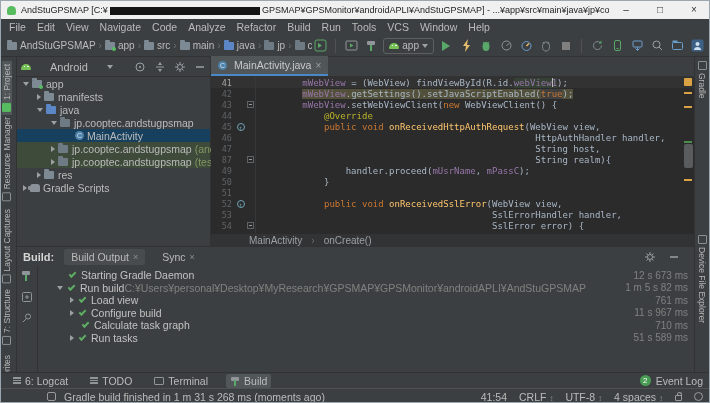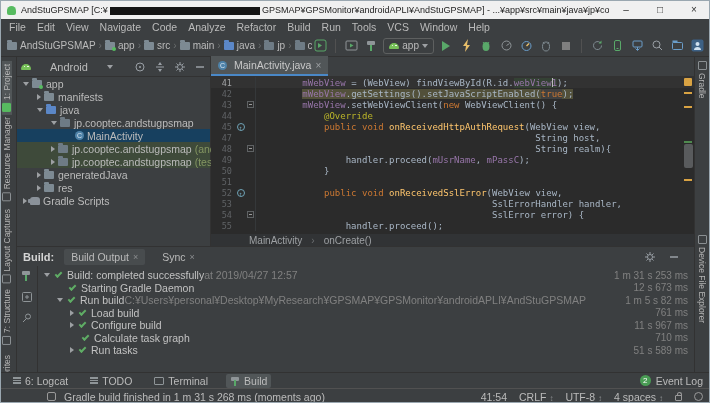--- a/index.html
+++ b/index.html
@@ -370,25 +370,20 @@
             </div>
             <div class="trow testscope" style="padding-left: 34px;">
               <span class="tarrow right"></span>
               <span class="folder f-pkg"></span>
               <span>jp.cooptec.andstugpsmap</span>
               <span class="tsuffix">(test)</span>
             </div>
             <div class="trow" style="padding-left: 20px;">
               <span class="tarrow right"></span>
               <span class="folder"></span>
-              <span>generatedJava</span>
-            </div>
-            <div class="trow" style="padding-left: 20px;">
-              <span class="tarrow right"></span>
-              <span class="folder"></span>
               <span>res</span>
             </div>
             <div class="trow" style="padding-left: 6px;">
               <span class="tarrow right"></span>
               <span class="gradle-ico"></span>
               <span>Gradle Scripts</span>
             </div>
           </div>
       </div>
 
@@ -399,22 +394,23 @@
             <span>MainActivity.java</span>
             <span class="tab-close">×</span>
           </div>
         </div>
         <div class="code-area" id="code-area">
           <div class="code-line caret-line"><span class="ln">41</span><span class="gcol"></span><span class="fcol"></span><span class="seg d">        </span><span class="seg p">mWebView</span><span class="seg d"> = (WebView) findViewById(R.id.</span><span class="seg p hlid">webView1</span><span class="seg d">);</span><span class="caret-bar" style="left: 340.68px;"></span></div>
             <div class="code-line"><span class="ln">42</span><span class="gcol"></span><span class="fcol"></span><span class="seg d">        </span><span class="seg p hl">mWebView</span><span class="seg d hl">.getSettings().setJavaScriptEnabled(</span><span class="seg o hlsel">true</span><span class="seg d hl">);</span></div>
             <div class="code-line"><span class="ln">43</span><span class="gcol"></span><span class="fcol"><span class="fold"></span></span><span class="seg d">        </span><span class="seg p">mWebView</span><span class="seg d">.setWebViewClient(</span><span class="seg o">new </span><span class="seg d">WebViewClient() {</span></div>
             <div class="code-line"><span class="ln">44</span><span class="gcol"></span><span class="fcol"></span><span class="seg d">            </span><span class="seg a">@Override</span></div>
             <div class="code-line"><span class="ln">45</span><span class="gcol"><span class="ovr">↑</span></span><span class="fcol"></span><span class="seg d">            </span><span class="seg o">public void </span><span class="seg y">onReceivedHttpAuthRequest</span><span class="seg d">(WebView view,</span></div>
+            <div class="code-line"><span class="ln">46</span><span class="gcol"></span><span class="fcol"></span><span class="seg d">                                                   HttpAuthHandler handler,</span></div>
             <div class="code-line"><span class="ln">47</span><span class="gcol"></span><span class="fcol"></span><span class="seg d">                                                   String host,</span></div>
-            <div class="code-line"><span class="ln">48</span><span class="gcol"></span><span class="fcol"><span class="fold"></span></span><span class="seg d">                                                   String realm){</span></div>
+            <div class="code-line"><span class="ln">87</span><span class="gcol"></span><span class="fcol"><span class="fold"></span></span><span class="seg d">                                                   String realm){</span></div>
             <div class="code-line"><span class="ln">49</span><span class="gcol"></span><span class="fcol"></span><span class="seg d">                handler.proceed(</span><span class="seg p">mUsrName</span><span class="seg d">, </span><span class="seg p">mPassC</span><span class="seg d">);</span></div>
             <div class="code-line"><span class="ln">50</span><span class="gcol"></span><span class="fcol"></span><span class="seg d">            }</span></div>
             <div class="code-line"><span class="ln">51</span><span class="gcol"></span><span class="fcol"></span></div>
             <div class="code-line"><span class="ln">52</span><span class="gcol"><span class="ovr">↑</span></span><span class="fcol"></span><span class="seg d">            </span><span class="seg o">public void </span><span class="seg y">onReceivedSslError</span><span class="seg d">(WebView view,</span></div>
             <div class="code-line"><span class="ln">53</span><span class="gcol"></span><span class="fcol"></span><span class="seg d">                                           SslErrorHandler handler,</span></div>
             <div class="code-line"><span class="ln">54</span><span class="gcol"></span><span class="fcol"><span class="fold"></span></span><span class="seg d">                                           SslError error) {</span></div>
             <div class="code-line"><span class="ln">55</span><span class="gcol"></span><span class="fcol"></span><span class="seg d">                handler.proceed();</span></div>
             <div class="stripe-ind"></div>
           <div class="stripe-mark" style="top:15px"></div>
           <div class="stripe-mark" style="top:29px"></div>
@@ -469,44 +465,37 @@
                 </svg>
               </span>
             <span>
                 <svg width="12" height="12">
                   <circle cx="7" cy="4.5" r="2.5" fill="none" stroke="#8f9598"></circle>
                   <path d="M5.5 6.5L2 10" stroke="#8f9598"></path>
                 </svg>
               </span>
           </div>
           <div class="btree" id="build-tree">
-              <div class="brow" style="padding-left: 6px;">
-                <span class="tarrow down"></span>
-                <span class="check"></span>
-                <span>Build: completed successfully</span>
-                <span class="dim"> at 2019/04/27 12:57</span>
-                <span class="btime">1 m 31 s 253 ms</span>
-              </div>
               <div class="brow" style="padding-left: 19px;">
                 <span class="tarrow none"></span>
                 <span class="check"></span>
                 <span>Starting Gradle Daemon</span>
                 <span class="btime">12 s 673 ms</span>
               </div>
               <div class="brow" style="padding-left: 19px;">
                 <span class="tarrow down"></span>
                 <span class="check"></span>
                 <span>Run build</span>
                 <span class="dim"> C:¥Users¥personal¥Desktop¥MyResearch¥GPSMAP¥GPSMonitor¥androidAPLI¥AndStuGPSMAP</span>
                 <span class="btime">1 m 5 s 82 ms</span>
               </div>
               <div class="brow" style="padding-left: 32px;">
                 <span class="tarrow right"></span>
                 <span class="check"></span>
-                <span>Load build</span>
+                <span>Load view</span>
                 <span class="btime">761 ms</span>
               </div>
               <div class="brow" style="padding-left: 32px;">
                 <span class="tarrow right"></span>
                 <span class="check"></span>
                 <span>Configure build</span>
                 <span class="btime">11 s 967 ms</span>
               </div>
               <div class="brow" style="padding-left: 32px;">
                 <span class="tarrow none"></span>

